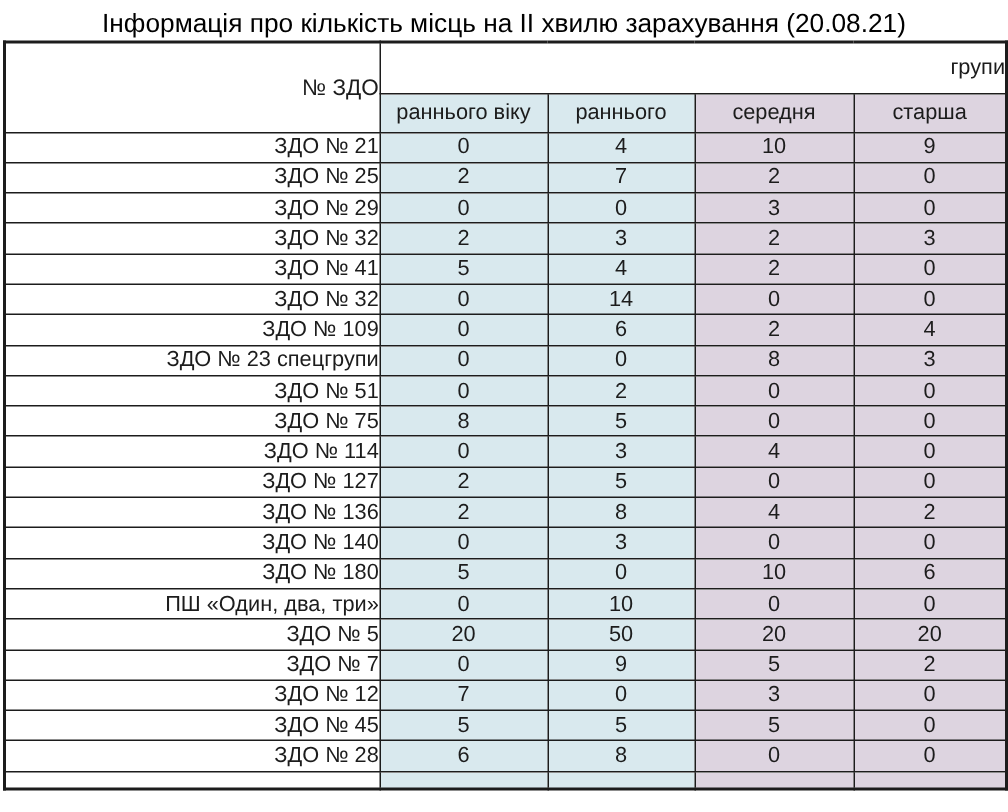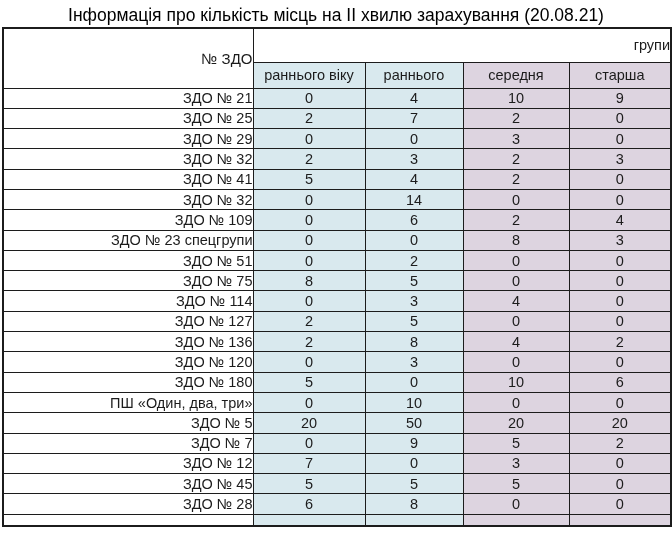--- a/index.html
+++ b/index.html
@@ -171,21 +171,21 @@
         <td class="val-cell purple">0</td>
       </tr>
       <tr class="data-row">
         <td class="name-cell">ЗДО № 136</td>
         <td class="val-cell blue">2</td>
         <td class="val-cell blue">8</td>
         <td class="val-cell purple">4</td>
         <td class="val-cell purple">2</td>
       </tr>
       <tr class="data-row">
-        <td class="name-cell">ЗДО № 120</td>
+        <td class="name-cell">ЗДО № 140</td>
         <td class="val-cell blue">0</td>
         <td class="val-cell blue">3</td>
         <td class="val-cell purple">0</td>
         <td class="val-cell purple">0</td>
       </tr>
       <tr class="data-row">
         <td class="name-cell">ЗДО № 180</td>
         <td class="val-cell blue">5</td>
         <td class="val-cell blue">0</td>
         <td class="val-cell purple">10</td>

